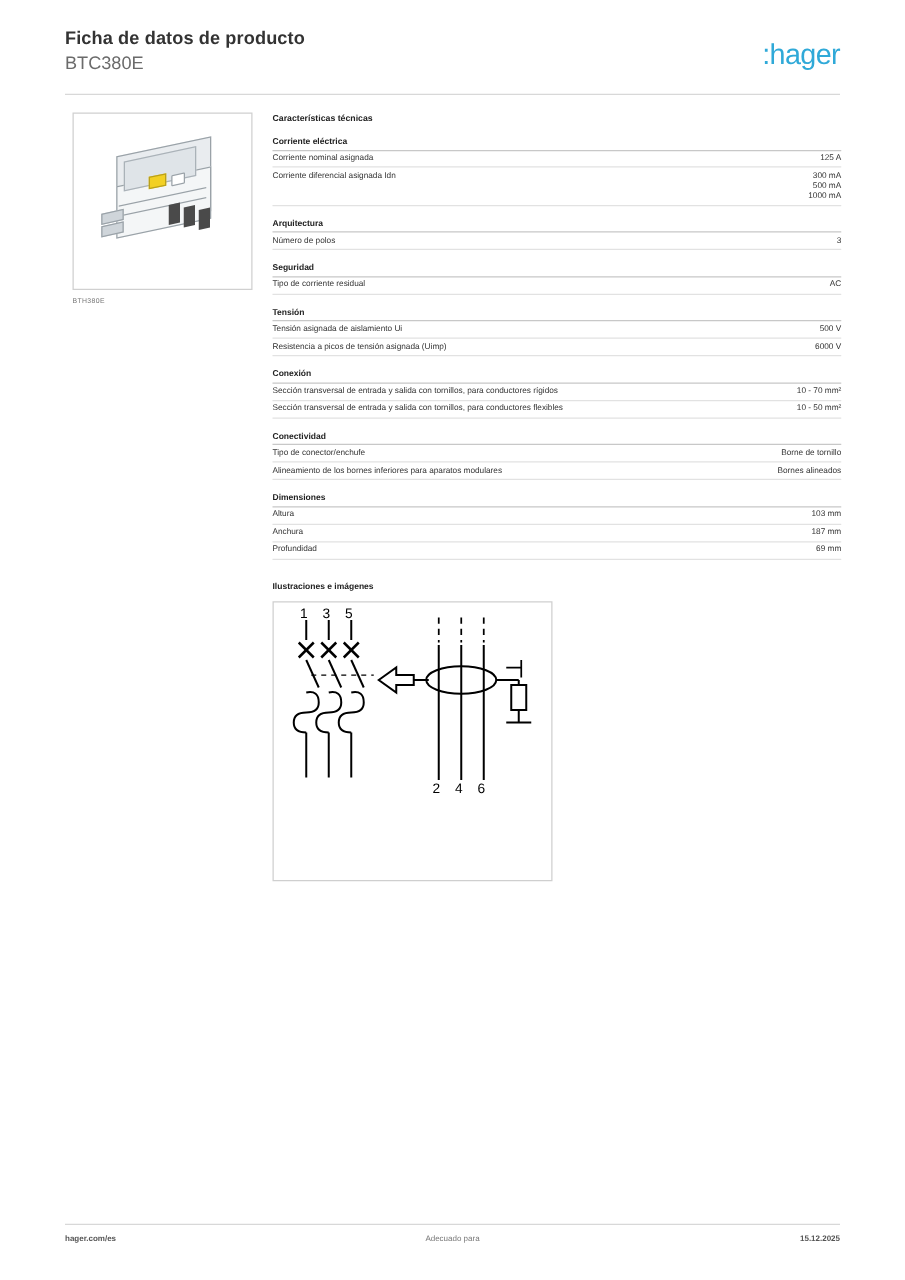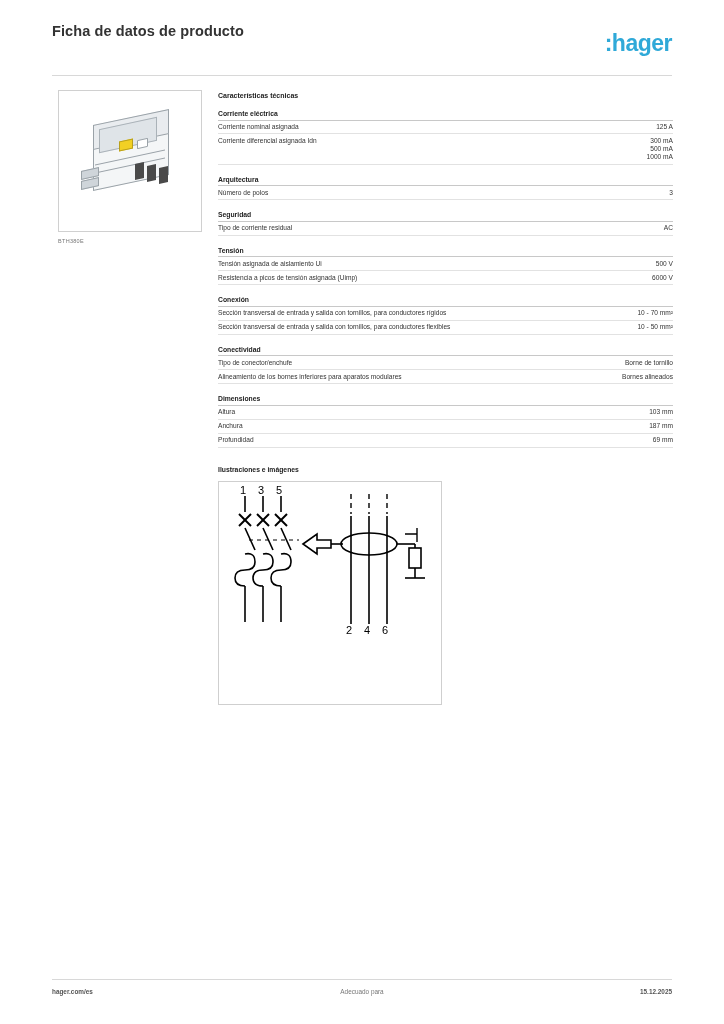--- a/index.html
+++ b/index.html
@@ -43,21 +43,21 @@
     font-weight: normal;
     color: #6b6b6b;
     line-height: 18px;
     margin-top: 2px;
   }
   .logo {
     position: absolute;
     right: 0;
     top: 8px;
     font-size: 23px;
-    font-weight: bold;
+    font-weight: normal;
     color: #2fa9d8;
     letter-spacing: -0.5px;
   }
   .logo .colon {
     color: #2fa9d8;
     margin-right: 0px;
   }
 
   .hr-top {
     position: absolute;
@@ -257,20 +257,21 @@
   .footer .f-center { position: absolute; left: 50%; transform: translateX(-50%); top: 0; color: #777; }
   .footer .f-right { position: absolute; right: 0; top: 0; font-weight: bold; }
 </style>
 </head>
 <body>
 
 <div class="page">
 
   <div class="header">
     <div class="doc-title">Ficha de datos de producto</div>
+    <div class="doc-subtitle">BTC380E</div>
     <div class="logo">
       <span class="colon">:</span><span>hager</span>
     </div>
   </div>
   <div class="hr-top"></div>
 
   <div class="left-col">
     <div class="product-img-box">
       <div class="device">
         <div class="dev-body"></div>

